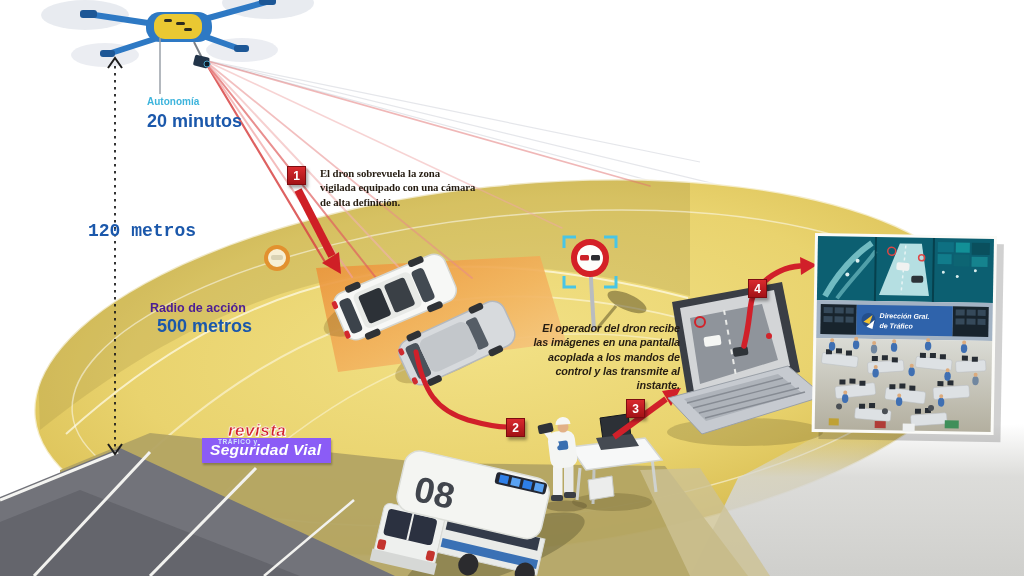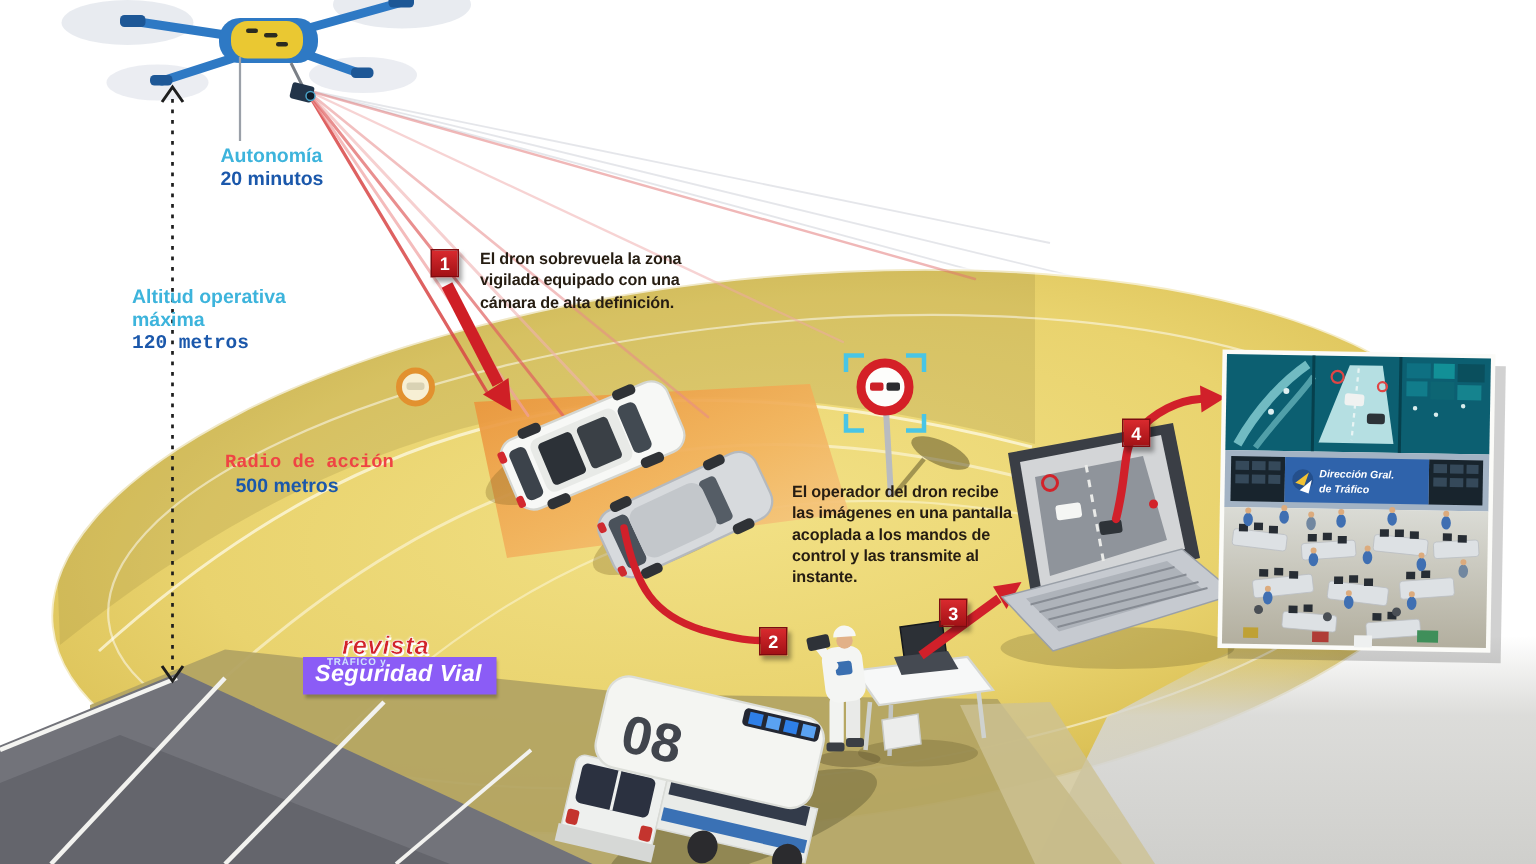--- a/index.html
+++ b/index.html
@@ -1,22 +1,22 @@
 <!DOCTYPE html>
 <html><head>
 <meta charset="utf-8">
 <style>
   html,body{margin:0;padding:0;background:#ffffff;}
   .stage{position:relative;width:1024px;height:576px;overflow:hidden;background:#ffffff;
          font-family:"Liberation Sans",sans-serif;}
   .stage svg{position:absolute;left:0;top:0;}
   .overlay{position:absolute;}
-  .lbl-cyan{color:#3db4dc;font-weight:bold;font-size:13px;line-height:1.18;}
-  .lbl-blue{color:#1b58ab;font-weight:bold;font-size:13px;line-height:1.1;}
-  .lbl-mblue{color:#ef4444;font-weight:bold;font-size:12.5px;font-family:Liberation Mono, monospace;}
+  .lbl-cyan{color:#3db4dc;font-weight:bold;font-size:10px;line-height:1.18;}
+  .lbl-blue{color:#1b58ab;font-weight:bold;font-size:18px;line-height:1.1;}
+  .lbl-mblue{color:#4c1d95;font-weight:bold;font-size:12.5px;}
   .step-text{font-size:10.8px;font-weight:bold;color:#261d12;line-height:1.32;letter-spacing:-0.1px;}
   .marker{position:absolute;width:19px;height:19px;
           background:linear-gradient(#d92a2e,#a31216);border:1px solid #7c0c10;
           color:#fff;font-size:12px;font-weight:bold;display:flex;align-items:center;justify-content:center;
           box-shadow:2px 3px 3px rgba(0,0,0,.35);box-sizing:border-box;}
   .logo{position:absolute;left:202px;top:421px;}
   .logo .revista{display:block;color:#d2232a;font-weight:bold;font-style:italic;font-size:17px;
                  letter-spacing:.5px;text-shadow:0 0 2px #fff,1px 1px 0 #fff;-webkit-text-stroke:.4px #fff;
                  margin-left:12px;margin-bottom:-3px;padding-left:14px;}
   .logo .bar{position:relative;background:#8b5cf6;color:#fff;font-weight:bold;font-style:italic;
@@ -411,31 +411,30 @@
       <rect x="120" y="5" width="9" height="8" fill="#2e7fe8"></rect>
       <rect x="132" y="5" width="9" height="8" fill="#5aa2f2"></rect>
       <text x="16" y="50" font-size="36" font-weight="bold" fill="#41454d" font-family="Liberation Sans, sans-serif">08</text>
     </g>
   </g>
 </svg>
 
 <div class="overlay lbl-cyan" style="left:147px;top:96px;">Autonomía</div>
 <div class="overlay lbl-blue" style="left:147px;top:112px;">20 minutos</div>
 
-<div class="overlay lbl-cyan" style="left:88px;top:190px;width:118px;">Altitud operativa máxima</div>
 <div class="overlay lbl-blue" style="left:88px;top:222px;font-family:Liberation Mono, monospace;">120 metros</div>
 
 <div class="overlay lbl-mblue" style="left:150px;top:301px;">Radio de acción</div>
 <div class="overlay lbl-blue" style="left:157px;top:317px;">500 metros</div>
 
 <div class="marker" style="left:287px;top:166px;">1</div>
-<div class="overlay step-text" style="left:320px;top:166px;width:158px;">El dron sobrevuela la zona vigilada equipado con una cámara de alta definición.</div>
+<div class="overlay step-text" style="left:320px;top:166px;width:158px;font-family:Liberation Serif, serif;">El dron sobrevuela la zona vigilada equipado con una cámara de alta definición.</div>
 
 <div class="marker" style="left:506px;top:418px;">2</div>
-<div class="overlay step-text" style="left:528px;top:321px;width:152px;">El operador del dron recibe las imágenes en una pantalla acoplada a los mandos de control y las transmite al instante.</div>
+<div class="overlay step-text" style="left:528px;top:321px;width:152px;text-align:right;font-style:italic;">El operador del dron recibe las imágenes en una pantalla acoplada a los mandos de control y las transmite al instante.</div>
 
 <div class="marker" style="left:626px;top:399px;">3</div>
 
 <div class="marker" style="left:748px;top:279px;">4</div>
 
 <div class="logo">
   <span class="revista">revista</span>
   <div class="bar">
     <span class="tagline">TRÁFICO y</span>
     <span>Seguridad Vial</span>

